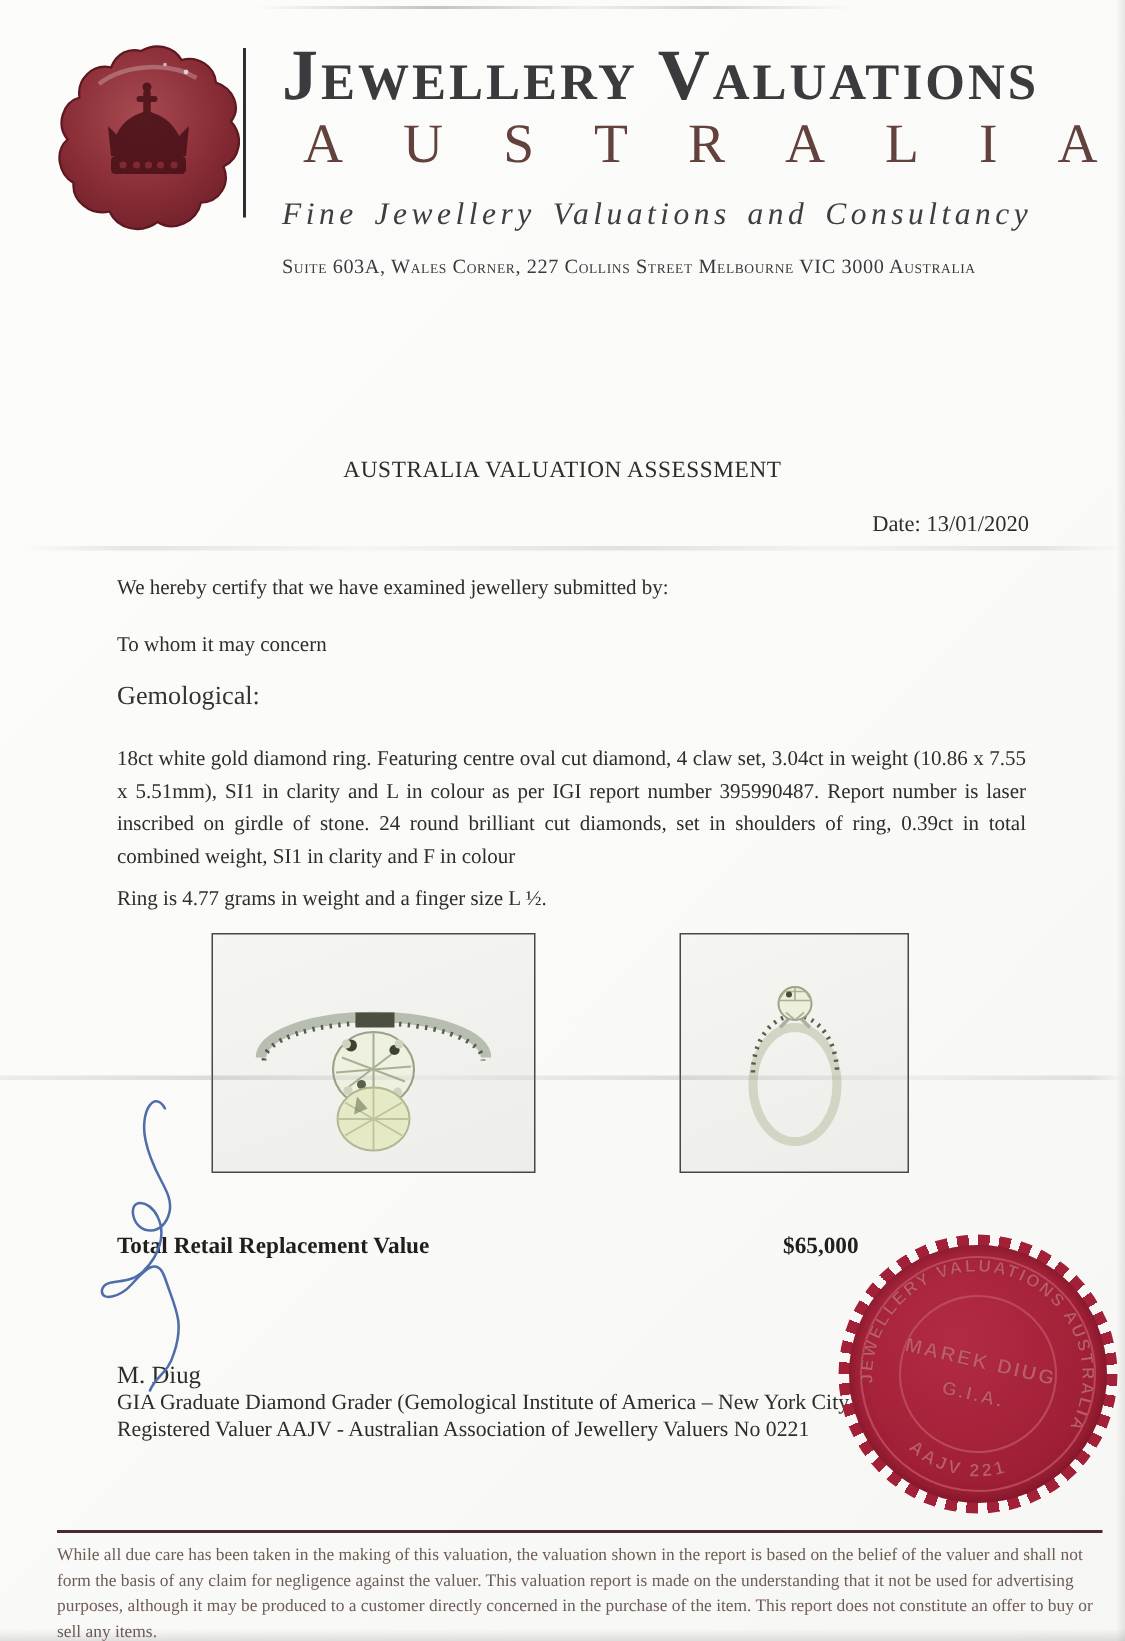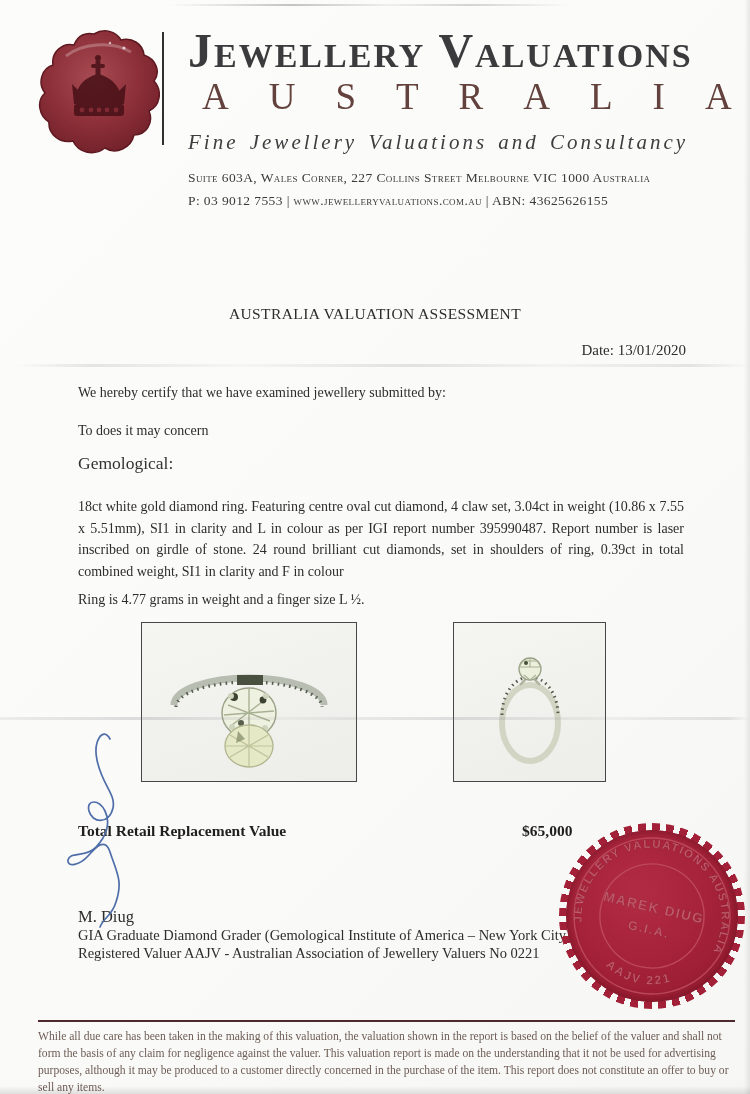--- a/index.html
+++ b/index.html
@@ -107,29 +107,28 @@
       <circle cx="88" cy="22" r="1.6" fill="#f3e9ea" opacity=".8"></circle>
       <circle cx="74" cy="17" r="1.2" fill="#f3e9ea" opacity=".7"></circle>
     </svg>
   </div>
   <div class="header-divider"></div>
 
   <div class="brand">
     <div class="brand-name">Jewellery Valuations</div>
     <div class="brand-country">AUSTRALIA</div>
     <div class="brand-tagline">Fine Jewellery Valuations and Consultancy</div>
-    <div class="brand-address">Suite 603A, Wales Corner, 227 Collins Street Melbourne VIC 1000 Australia</div>
-    <div class="brand-contact">P: 03 9012 7553  |  www.jewelleryvaluations.com.au  |  ABN: 43625626155</div>
+    <div class="brand-address">Suite 603A, Wales Corner, 227 Collins Street Melbourne VIC 3000 Australia</div>
   </div>
 
   <div class="doc-title">AUSTRALIA VALUATION ASSESSMENT</div>
   <div class="date-line">Date: 13/01/2020</div>
 
   <div class="para certify">We hereby certify that we have examined jewellery submitted by:</div>
-  <div class="para recipient">To does it may concern</div>
+  <div class="para recipient">To whom it may concern</div>
   <div class="para desc-head">Gemological:</div>
   <div class="para desc-body">18ct white gold diamond ring. Featuring centre oval cut diamond, 4 claw set, 3.04ct in weight (10.86 x 7.55 x 5.51mm), SI1 in clarity and L in colour as per IGI report number 395990487. Report number is laser inscribed on girdle of stone. 24 round brilliant cut diamonds, set in shoulders of ring, 0.39ct in total combined weight, SI1 in clarity and F in colour</div>
   <div class="para ring-weight">Ring is 4.77 grams in weight and a finger size L ½.</div>
 
   <div class="photo photo-left">
     <svg viewBox="0 0 214 158">
       <path d="M32,82 A 75 27 0 0 1 182,82" fill="none" stroke="#b7bdb0" stroke-width="7"></path>
       <path d="M34,84 A 73 25 0 0 1 180,84" fill="none" stroke="#565d4e" stroke-width="3.2" stroke-dasharray="1.6 4.2"></path>
       <rect x="95" y="52" width="26" height="10" fill="#49503f"></rect>
       <ellipse cx="107" cy="90" rx="27" ry="25" fill="#eef0e0" stroke="#99a186" stroke-width="1.4"></ellipse>

